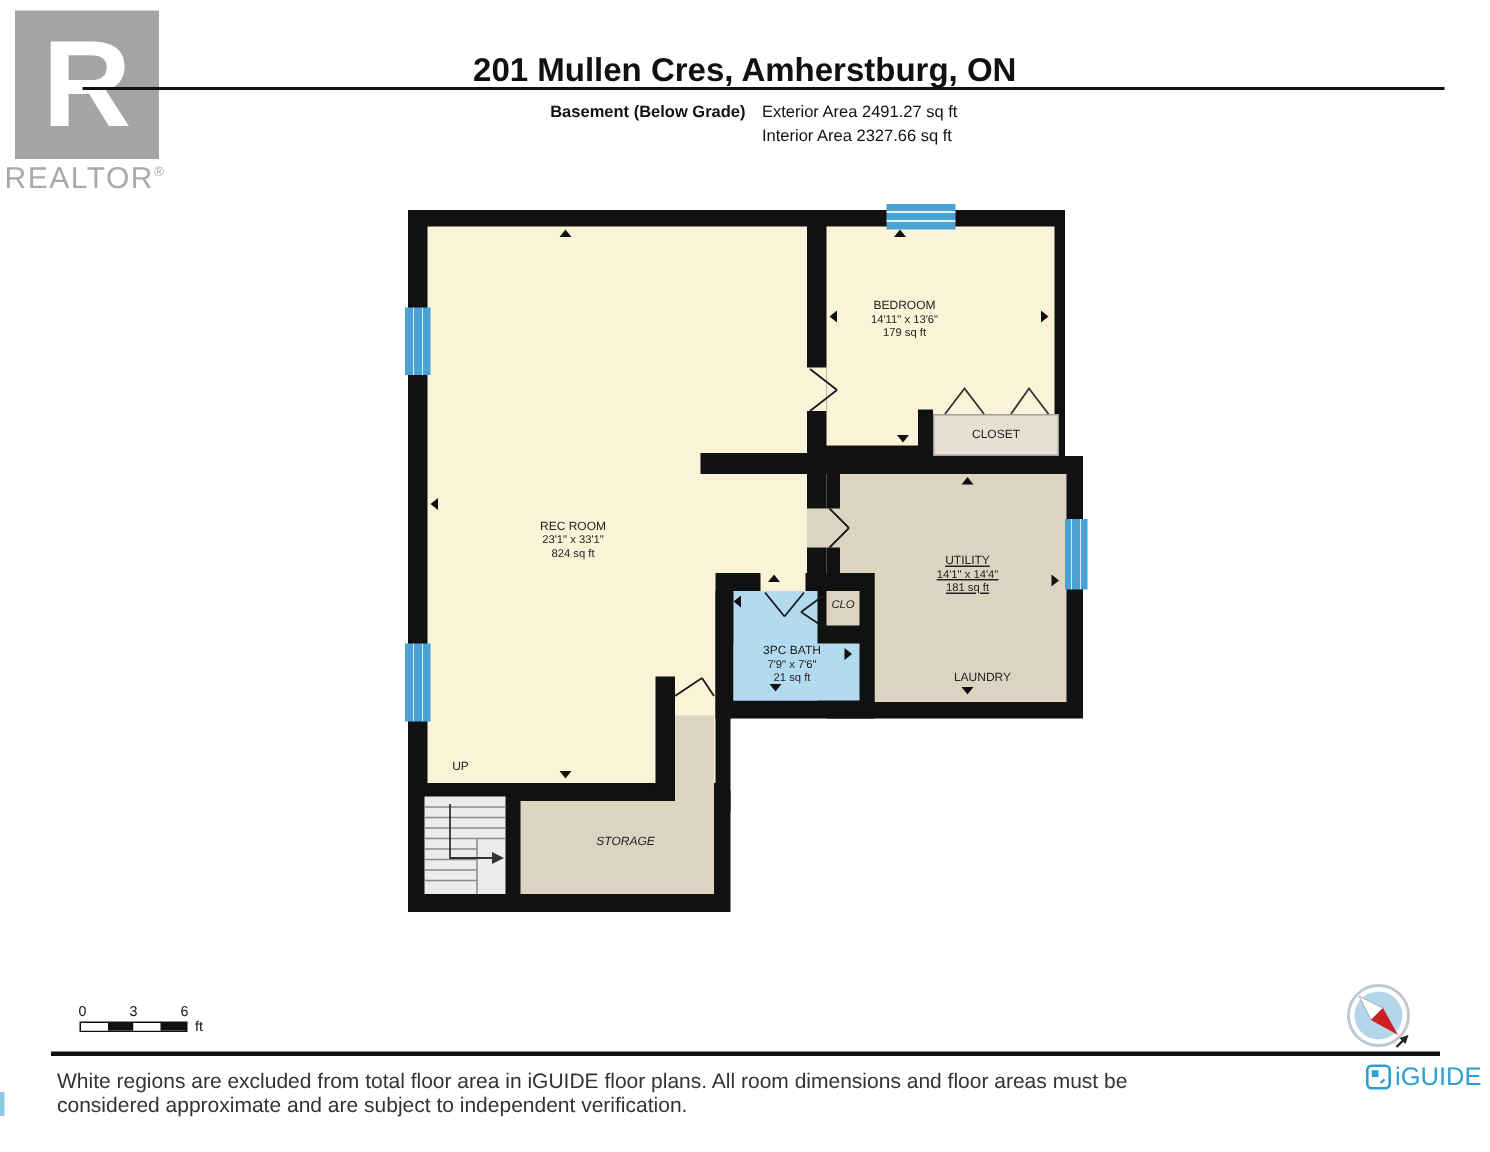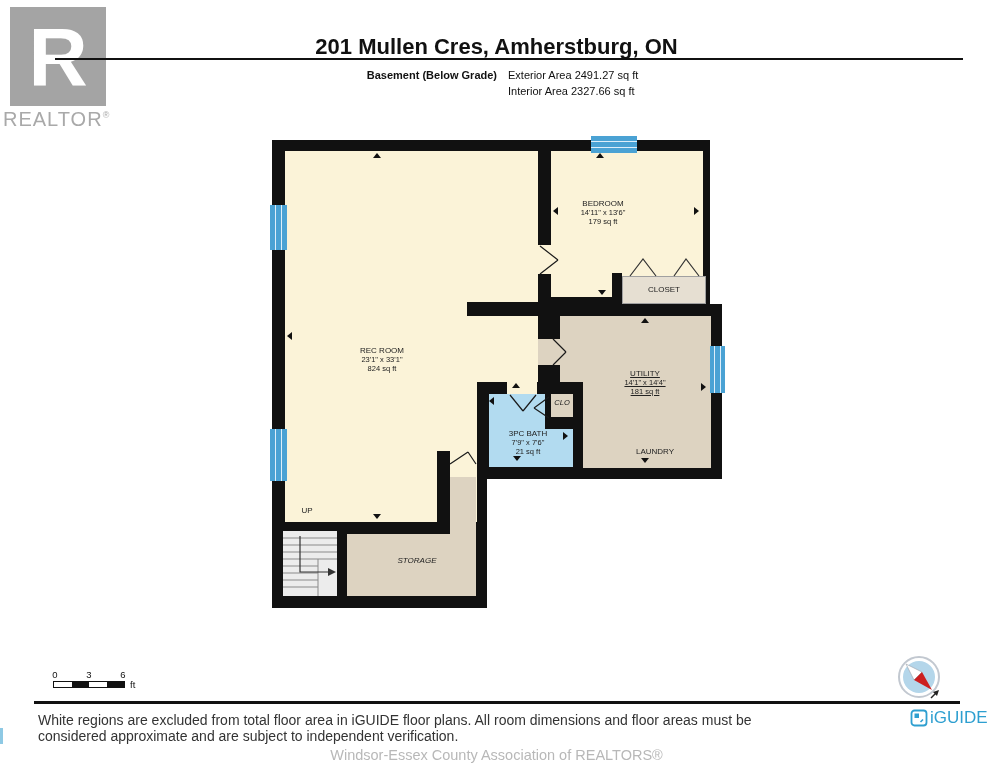--- a/index.html
+++ b/index.html
@@ -195,15 +195,14 @@
   <div class="abs iguide-wrap">
     <svg width="18" height="18" viewBox="0 0 18 18">
       <rect x="1.5" y="1.5" width="15" height="15" rx="3" fill="none" stroke="#2e9fd0" stroke-width="1.8"></rect>
       <rect x="4.5" y="4.5" width="4.5" height="4.5" fill="#2e9fd0"></rect>
       <path d="M10.5,13 L13,10.5" stroke="#2e9fd0" stroke-width="1.6" fill="none"></path>
     </svg>
     <span class="iguide-text">iGUIDE</span>
   </div>
 
   <div class="abs edge-sliver"></div>
-  <div class="abs association">Windsor-Essex County Association of REALTORS®</div>
 
 </div>
 
 </body></html>

